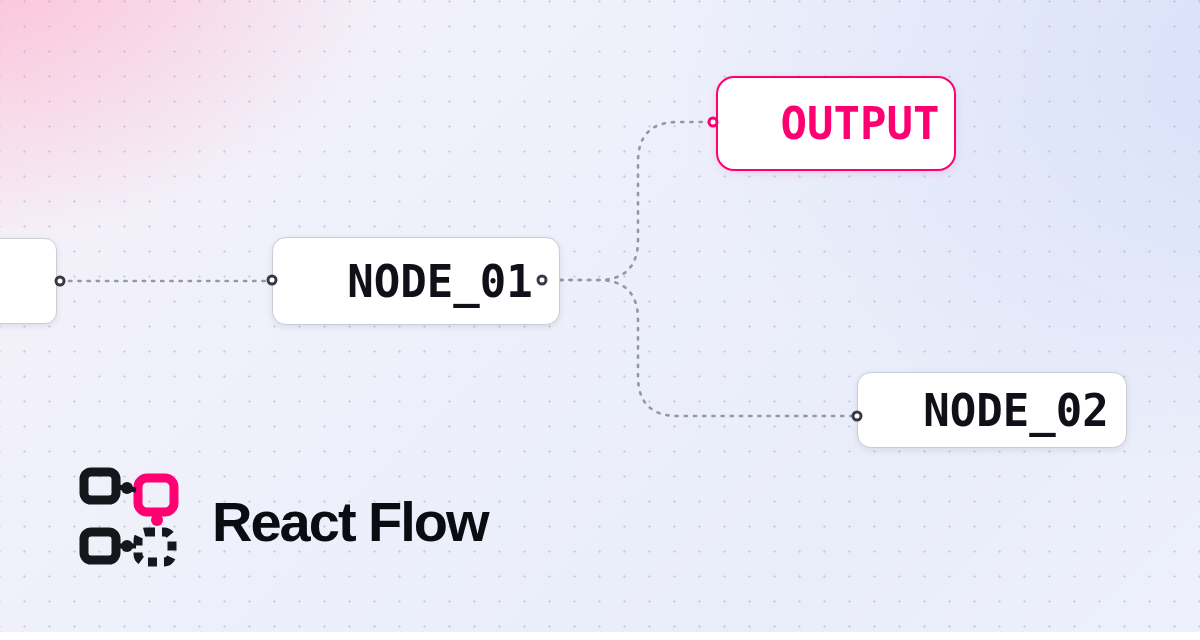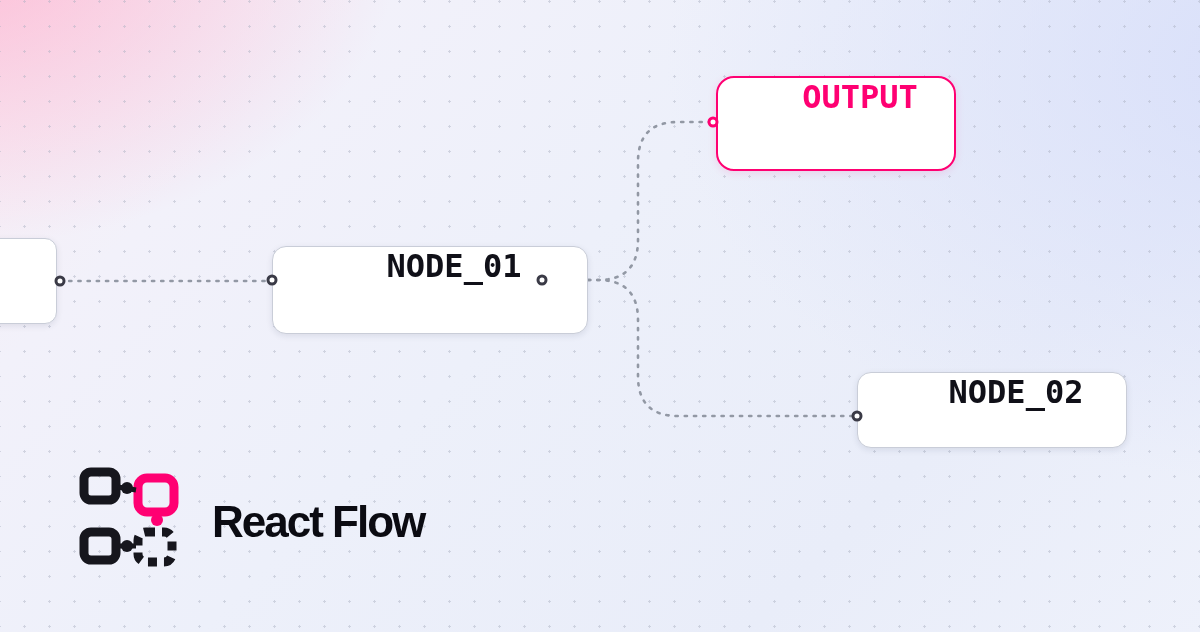--- a/index.html
+++ b/index.html
@@ -36,24 +36,24 @@
     stroke-width:2.6;
     stroke-linecap:round;
     stroke-dasharray:2.2 7;
   }
   .node{
     position:absolute;
     background:#fff;
     border:1.5px solid var(--node-border);
     border-radius:14px;
     box-shadow:0 2px 6px rgba(25,35,70,.10);
-    display:flex;align-items:flex-start;justify-content:center;
+    display:flex;align-items:center;justify-content:center;
     font-family:"DejaVu Sans Mono","Liberation Mono",monospace;
     font-weight:700;
-    font-size:32px;
+    font-size:44px;
     color:var(--text-dark);
     letter-spacing:0px;
     padding-left:48px;
   }
   .node.partial{border-radius:12px;}
   .node.output{
     border:2px solid var(--pink);
     border-radius:18px;
     color:var(--pink);
     box-shadow:0 2px 8px rgba(255,0,114,.12);
@@ -67,21 +67,21 @@
     transform:translate(-50%,-50%);
   }
   .handle.pink{border-color:var(--pink);}
   .logo{
     position:absolute;
     left:78px;top:466px;
     display:flex;align-items:center;gap:32px;
   }
   .logo-icon{width:102px;height:106px;}
   .wordmark{
-    font-size:44px;
+    font-size:56px;
     font-weight:800;
     letter-spacing:-2px;
     color:#0b0b12;
     line-height:1;
     padding-top:6px;
   }
 </style>
 </head>
 <body>
 
@@ -90,21 +90,21 @@
 <svg class="edges" aria-hidden="true">
   <path d="M 60 281 H 270"></path>
   <path d="M 542 280 H 598 Q 638 280 638 240 V 162 Q 638 122 678 122 H 711"></path>
   <path d="M 542 280 H 598 Q 638 280 638 320 V 376 Q 638 416 678 416 H 854"></path>
 </svg>
 
 <div class="node partial" style="left:-215px;top:238px;width:272px;height:86px;">
   <span></span>
 </div>
 
-<div class="node" style="left:272px;top:246px;width:316px;height:88px;">
+<div class="node" style="left:272px;top:237px;width:288px;height:88px;">
   <span>NODE_01</span>
 </div>
 
 <div class="node output" style="left:716px;top:76px;width:240px;height:95px;">
   <span>OUTPUT</span>
 </div>
 
 <div class="node" style="left:857px;top:372px;width:270px;height:76px;">
   <span>NODE_02</span>
 </div>

